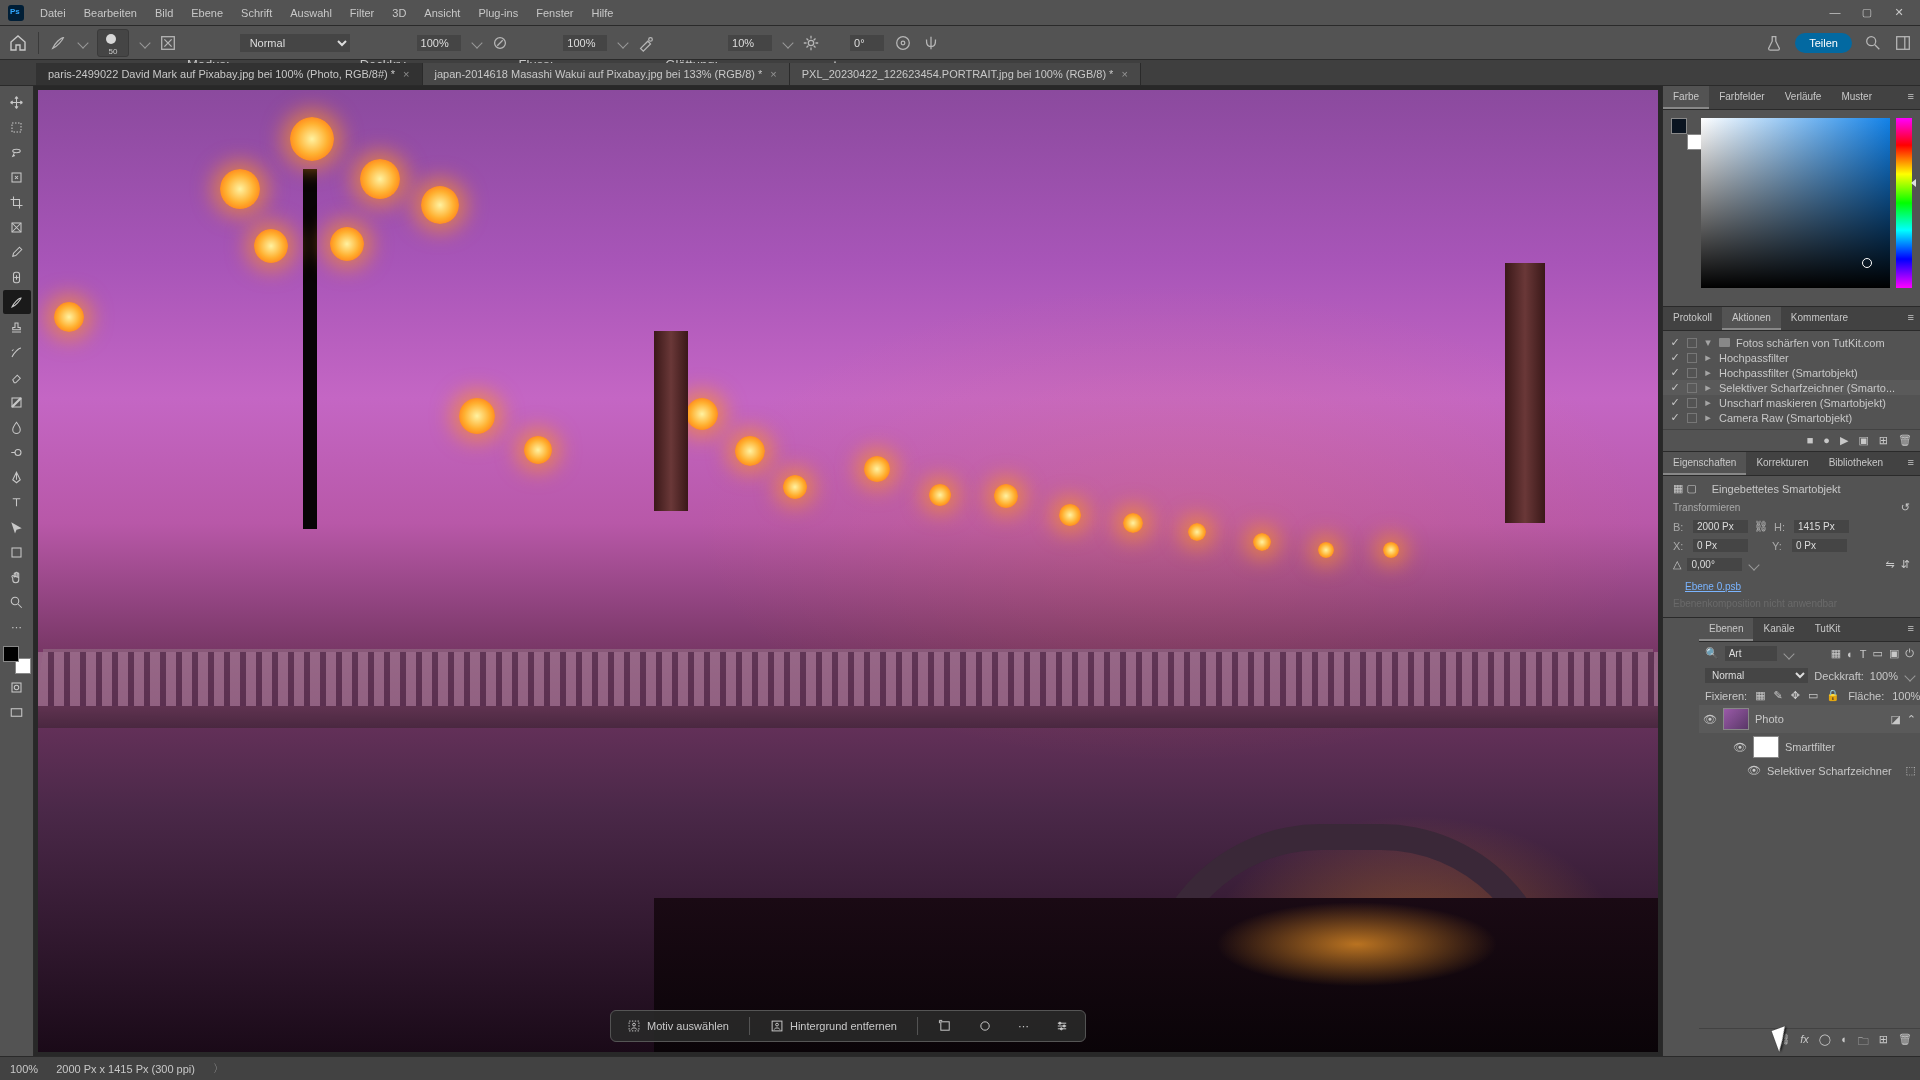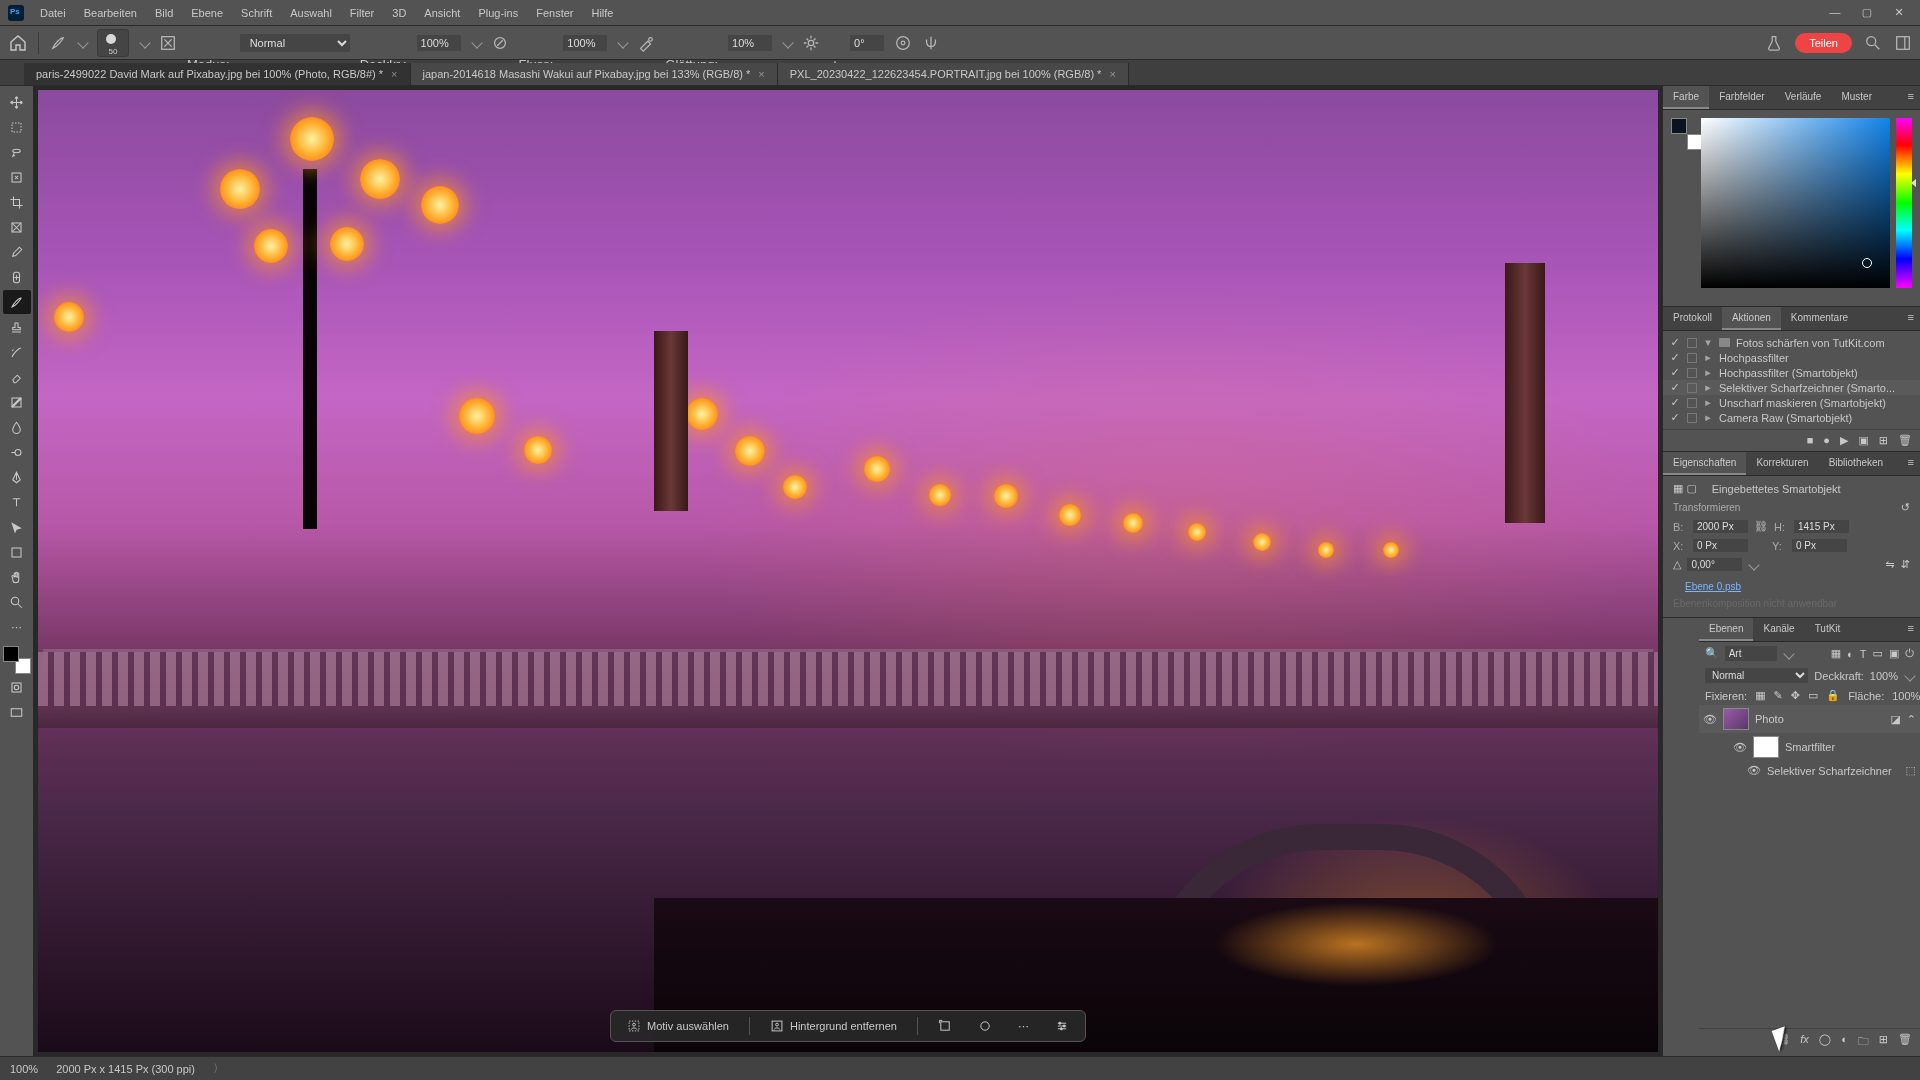--- a/index.html
+++ b/index.html
@@ -15,22 +15,22 @@
 .opt-sep { width:1px; height:22px; background:#3a3a3a; }
 .brush-preview { width:32px; height:28px; border:1px solid #3a3a3a; border-radius:3px; background:#454545; position:relative; }
 .brush-preview::after { content:''; position:absolute; width:10px; height:10px; background:#d8d8d8; border-radius:50%; top:4px; left:8px; }
 .brush-preview .sz { position:absolute; bottom:0; left:0; right:0; text-align:center; font-size:8px; }
 .chev { width:8px; height:8px; border-right:1px solid #999; border-bottom:1px solid #999; transform:rotate(45deg); margin-left:2px; }
 .opt-label { font-size:13px;margin-top:44px; }
 .opt-input { background:#454545; border:none; padding:2px 4px; width:44px; color:#ddd; }
 .opt-select { background:#454545; border:none; padding:2px 6px; color:#ddd; width:110px; }
 .opt-icon { width:18px; height:18px; display:flex; align-items:center; justify-content:center; opacity:.85; }
 .right-cluster { margin-left:auto; display:flex; align-items:center; gap:12px; }
-.share-btn { background:#ef4444; color:#fff; padding:4px 14px; border-radius:12px; font-size:11px; }
-.tabbar { height:26px; background:#3f3f3f; display:flex; align-items:flex-end; padding-left:24px; border-bottom:1px solid #2a2a2a; }
+.share-btn { background:#0369a1; color:#fff; padding:4px 14px; border-radius:12px; font-size:11px; }
+.tabbar { height:26px; background:#3f3f3f; display:flex; align-items:flex-end; padding-left:36px; border-bottom:1px solid #2a2a2a; }
 .doc-tab { padding:5px 12px; background:#323232; border-right:1px solid #2a2a2a; display:flex; align-items:center; gap:8px; font-size:11px; max-width:420px; white-space:nowrap; }
 .doc-tab.inactive { background:#484848; color:#aaa; }
 .doc-tab .close { opacity:.6; }
 .main { position:absolute; top:86px; left:0; right:0; bottom:24px; display:flex; }
 .toolbar { width:34px; background:#535353; border-right:1px solid #2a2a2a; display:flex; flex-direction:column; align-items:center; padding-top:4px; gap:1px; }
 .tool { width:28px; height:24px; display:flex; align-items:center; justify-content:center; cursor:pointer; border-radius:2px; }
 .tool.active { background:#1a1a1a; }
 .tool svg { width:15px; height:15px; }
 .fgbg { position:relative; width:28px; height:28px; margin-top:6px; }
 .fgbg .fg { position:absolute; width:16px; height:16px; background:#000; border:1px solid #888; top:0; left:0; }

